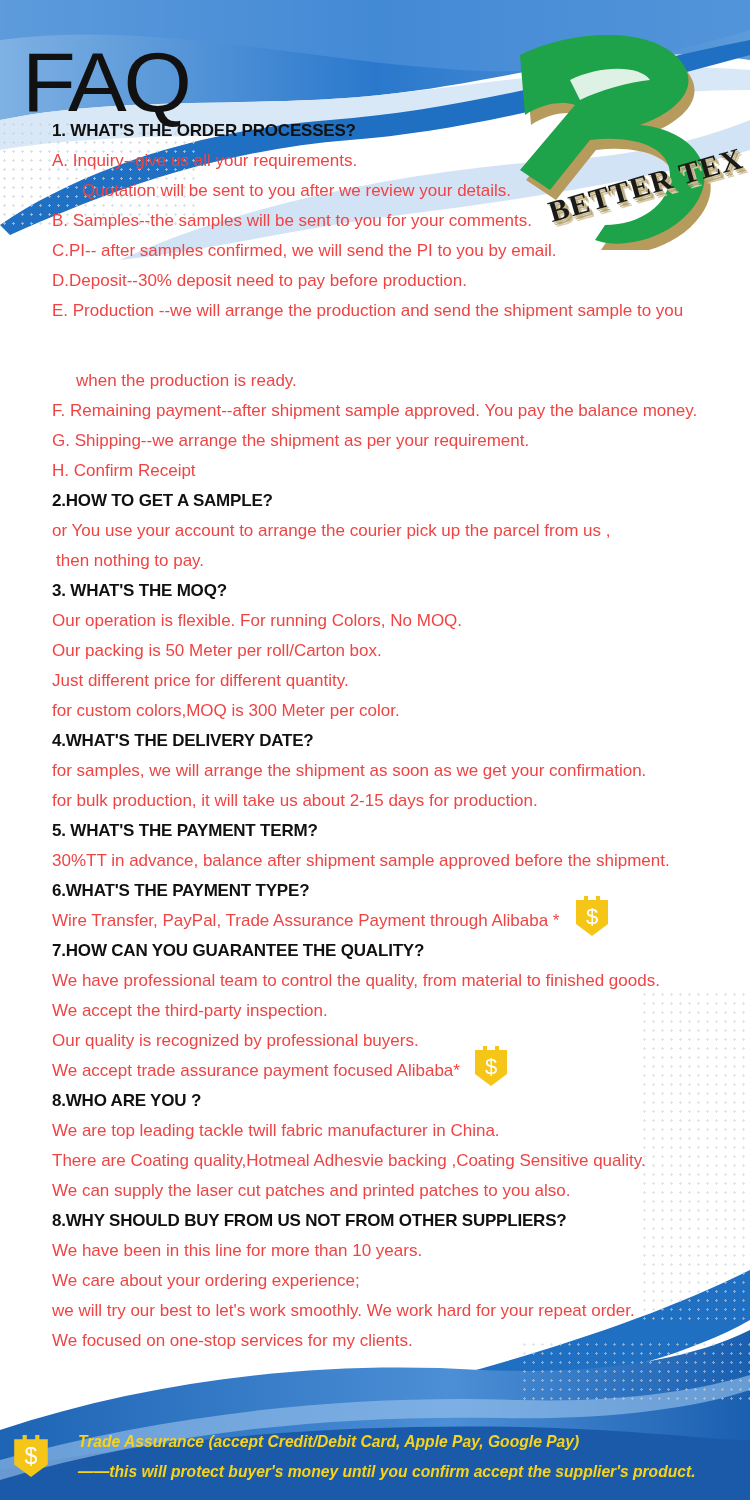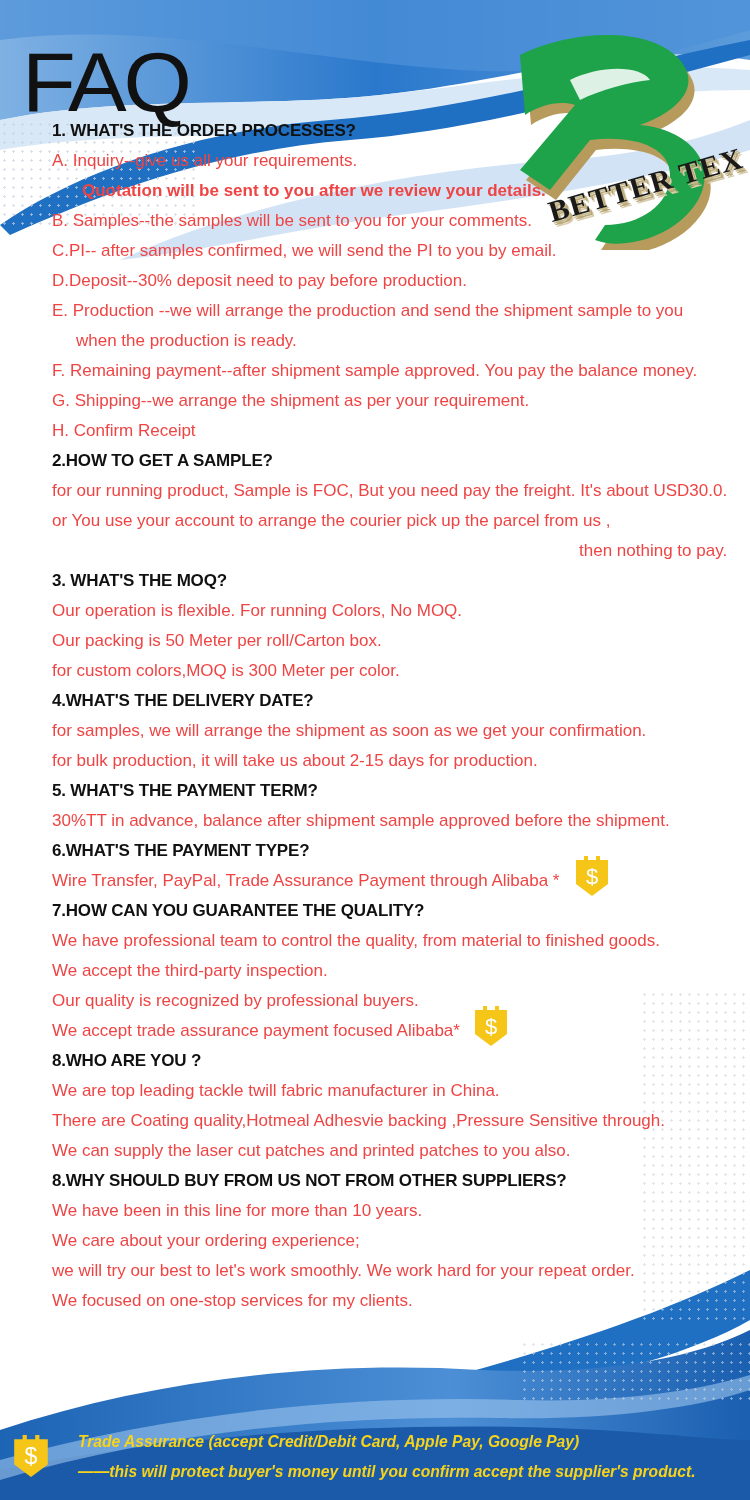--- a/index.html
+++ b/index.html
@@ -2,23 +2,23 @@
 <html><head>
   <meta charset="utf-8">
   <style>
     html, body { margin:0; padding:0; }
     body { width:750px; height:1500px; position:relative; overflow:hidden; background:#ffffff; font-family:"Liberation Sans", sans-serif; }
     .bg { position:absolute; inset:0; z-index:0; }
     .dots { position:absolute; z-index:0; background-image: radial-gradient(#c9d3de 1.2px, transparent 1.3px); background-size:9px 9px; }
     .content { position:absolute; left:52px; top:116px; z-index:3; }
     .line { height:30px; line-height:30px; font-size:17px; white-space:nowrap; color:#ef4444; }
     .q { font-weight:bold; color:#111; font-size:17px; letter-spacing:-0.2px; }
-    .indent1 { padding-left:30px;font-weight:bold; }
-    .indent2 { padding-left:24px; }
-    .indent3 { padding-left:4px;text-align:right; }
+    .indent1 { padding-left:30px; }
+    .indent2 { padding-left:24px;margin-top:40px; }
+    .indent3 { padding-left:4px; }
     .faq-title { position:absolute; left:22px; top:38px; z-index:3; font-size:88px; font-weight:normal; color:#111; letter-spacing:-3px; line-height:1; transform:scaleY(0.95); }
     .shield { display:inline-block; width:40px; height:44px; vertical-align:middle; position:relative; }
     .brand { position:absolute; right:-4px; top:195px; z-index:3; font-family:"Liberation Serif", serif; font-size:30px; font-weight:bold; color:#1a1a1a; transform:rotate(-16deg); transform-origin:left bottom; text-shadow:1px 2px 0 #c8b98a, 2px 4px 0 #b7a77a, 3px 6px 0 #d8ccab; letter-spacing:1px; }
     .logo { position:absolute; left:480px; top:20px; z-index:2; }
     .footer { position:absolute; left:0; top:1380px; width:750px; height:120px; z-index:3; }
     .footer .t1, .footer .t2 { position:absolute; color:#f7d31a; font-weight:bold; font-style:italic; font-size:17px; white-space:nowrap; transform:scaleX(0.92); transform-origin:left; }
     .footer .t1 { left:78px; top:52px; }
     .footer .t2 { left:78px; top:82px; }
     .footer .fshield { position:absolute; left:10px; top:52px; }
   </style>
@@ -73,27 +73,27 @@
   <div class="line">B. Samples--the samples will be sent to you for your comments.</div>
   <div class="line">C.PI-- after samples confirmed, we will send the PI to you by email.</div>
   <div class="line">D.Deposit--30% deposit need to pay before production.</div>
   <div class="line">E. Production --we will arrange the production and send the shipment sample to you</div>
   <div class="line indent2">when the production is ready.</div>
   <div class="line">F. Remaining payment--after shipment sample approved. You pay the balance money.</div>
   <div class="line">G. Shipping--we arrange the shipment as per your requirement.</div>
   <div class="line">H. Confirm Receipt</div>
 
   <div class="line q">2.HOW TO GET A SAMPLE?</div>
-  <div class="line">for our running product, Sample is FOC, But you need pay the freight. It's about USD30.0.</div>
   <div class="line">or You use your account to arrange the courier pick up the parcel from us ,</div>
   <div class="line indent3">then nothing to pay.</div>
 
   <div class="line q">3. WHAT'S THE MOQ?</div>
   <div class="line">Our operation is flexible. For running Colors, No MOQ.</div>
   <div class="line">Our packing is 50 Meter per roll/Carton box.</div>
+  <div class="line">Just different price for different quantity.</div>
   <div class="line">for custom colors,MOQ is 300 Meter per color.</div>
 
   <div class="line q">4.WHAT'S THE DELIVERY DATE?</div>
   <div class="line">for samples, we will arrange the shipment as soon as we get your confirmation.</div>
   <div class="line">for bulk production, it will take us about 2-15 days for production.</div>
 
   <div class="line q">5. WHAT'S THE PAYMENT TERM?</div>
   <div class="line">30%TT in advance, balance after shipment sample approved before the shipment.</div>
 
   <div class="line q">6.WHAT'S THE PAYMENT TYPE?</div>
@@ -116,21 +116,21 @@
     <span class="shield" style="margin-left:6px;margin-top:-12px;">
       <svg width="40" height="44" viewBox="0 0 40 44">
         <path d="M4 6 H12 V2 H16 V6 H24 V2 H28 V6 H36 V30 L20 42 L4 30 Z" fill="#f5c518"></path>
         <text x="20" y="30" text-anchor="middle" font-family="Liberation Sans, sans-serif" font-size="22" fill="#ffffff">$</text>
       </svg>
     </span>
   </div>
 
   <div class="line q">8.WHO ARE YOU ?</div>
   <div class="line">We are  top leading tackle twill fabric manufacturer in China.</div>
-  <div class="line">There are Coating quality,Hotmeal Adhesvie backing ,Pressure Sensitive through.</div>
+  <div class="line">There are Coating quality,Hotmeal Adhesvie backing ,Coating Sensitive quality.</div>
   <div class="line">We can supply the laser cut patches and printed patches to you also.</div>
 
   <div class="line q">8.WHY SHOULD BUY FROM US NOT FROM OTHER SUPPLIERS?</div>
   <div class="line">We have been in this line for more than 10 years.</div>
   <div class="line">We care about your ordering experience;</div>
   <div class="line">we will try our best to let's work smoothly. We work hard for your repeat order.</div>
   <div class="line">We focused on one-stop services for my clients.</div>
 </div>
 
 <div class="footer">

